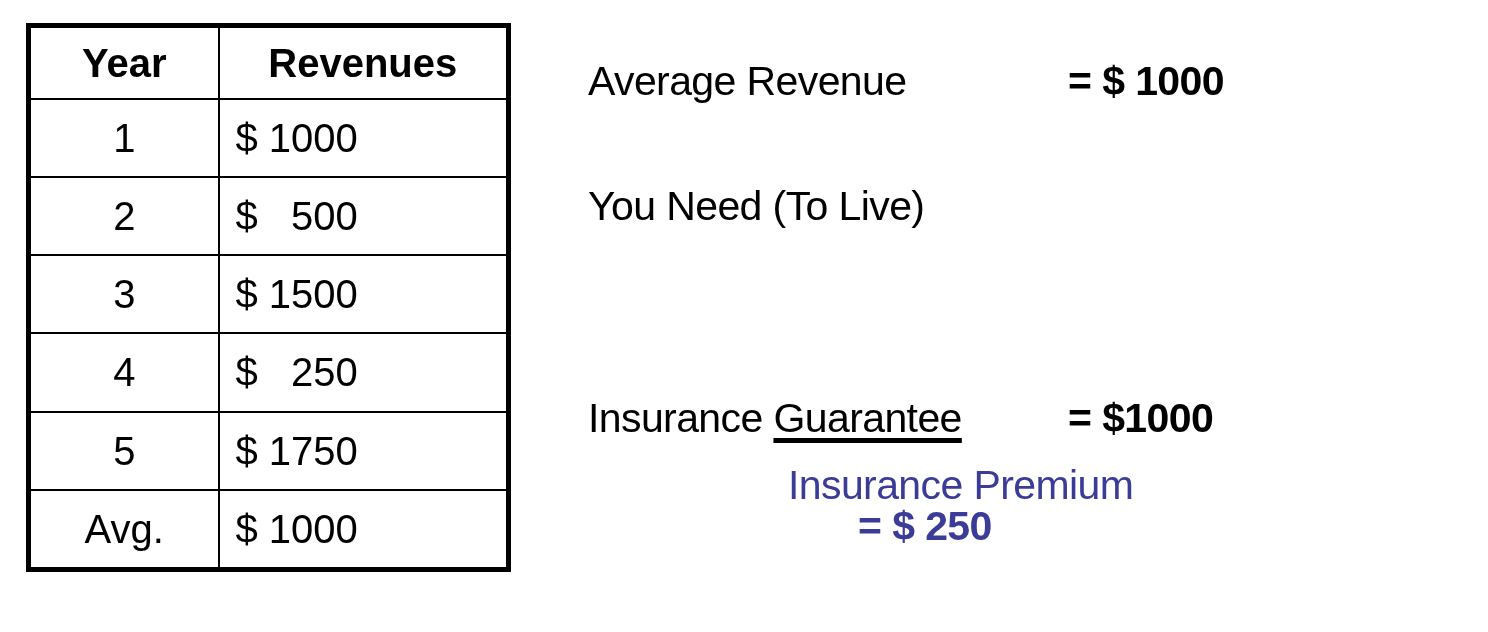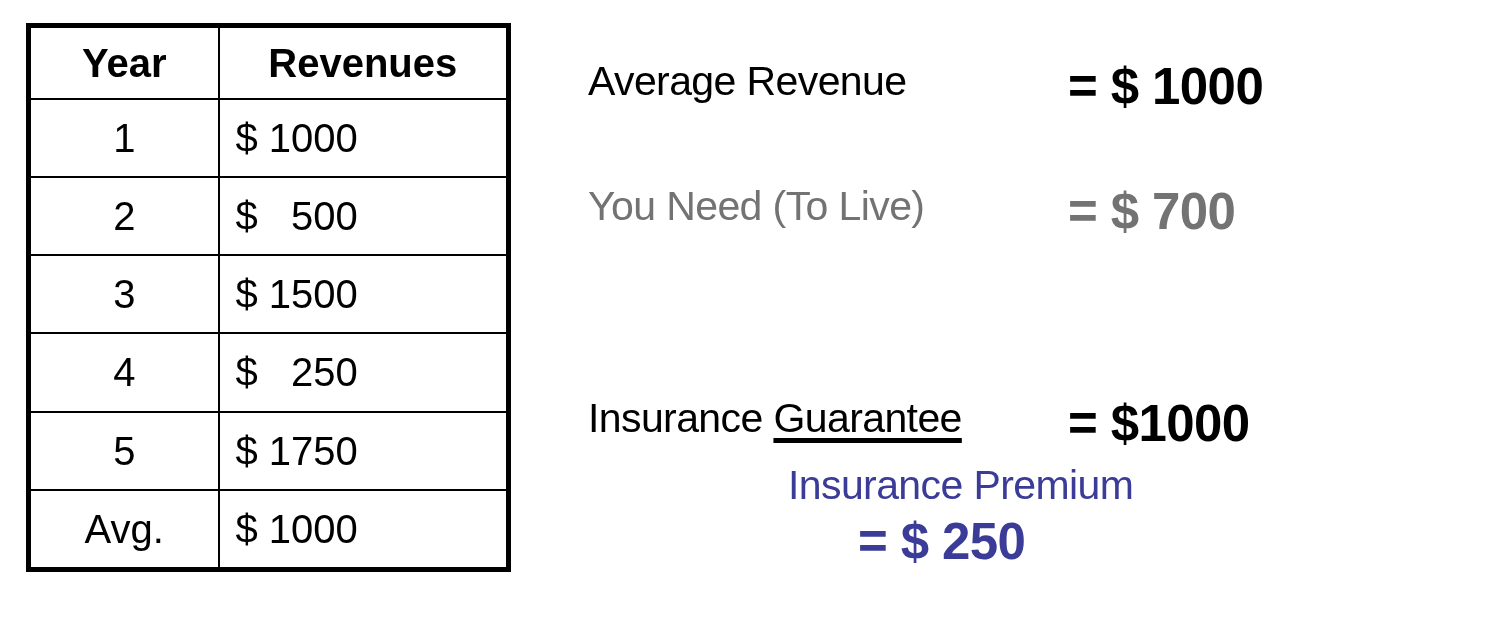--- a/index.html
+++ b/index.html
@@ -105,44 +105,43 @@
     font-size: 41px;
     font-weight: normal;
     font-stretch: condensed;
     letter-spacing: -0.6px;
     line-height: 1;
     white-space: pre;
   }
 
   .summary-value {
     width: 340px;
-    font-size: 51px;
+    font-size: 41px;
     font-weight: bold;
     font-stretch: condensed;
     letter-spacing: -0.6px;
     line-height: 1;
     white-space: pre;
     text-align: left;
-    margin-top: 10px;
   }
 
   .underline-word {
     text-decoration: underline;
     text-decoration-thickness: 5px;
     text-underline-offset: 6px;
   }
 
   
   #line-average   { top: 30px; }
   #line-need      { top: 155px; }
   #line-guarantee { top: 367px; align-items: center; }
   #line-premium   { top: 442px; flex-direction: column; }
 
   .clr-black  { color: #000000; }
-  .clr-red    { color: #737373; }
+  .clr-red    { color: #000000; }
   .clr-blue   { color: #3B3B98; }
 </style>
 </head>
 <body>
 
 <div id="slide">
 
   <div id="revenue-table-wrap">
     <table class="revenue-table">
       <colgroup>
@@ -186,21 +185,20 @@
 
   <div id="summary-block">
 
     <div class="summary-line" id="line-average">
       <span class="summary-label clr-black">Average Revenue</span>
       <span class="summary-value clr-black">= $ 1000</span>
     </div>
 
     <div class="summary-line" id="line-need">
       <span class="summary-label clr-red">You Need (To Live)</span>
-      <span class="summary-value clr-red">= $ 700</span>
     </div>
 
     <div class="summary-line" id="line-guarantee">
       <span class="summary-label clr-black"><span>Insurance </span><span class="underline-word">Guarantee</span></span>
       <span class="summary-value clr-black">= $1000</span>
     </div>
 
     <div class="summary-line" id="line-premium">
       <span class="summary-label clr-blue">Insurance Premium</span>
       <span class="summary-value clr-blue">= $ 250</span>

